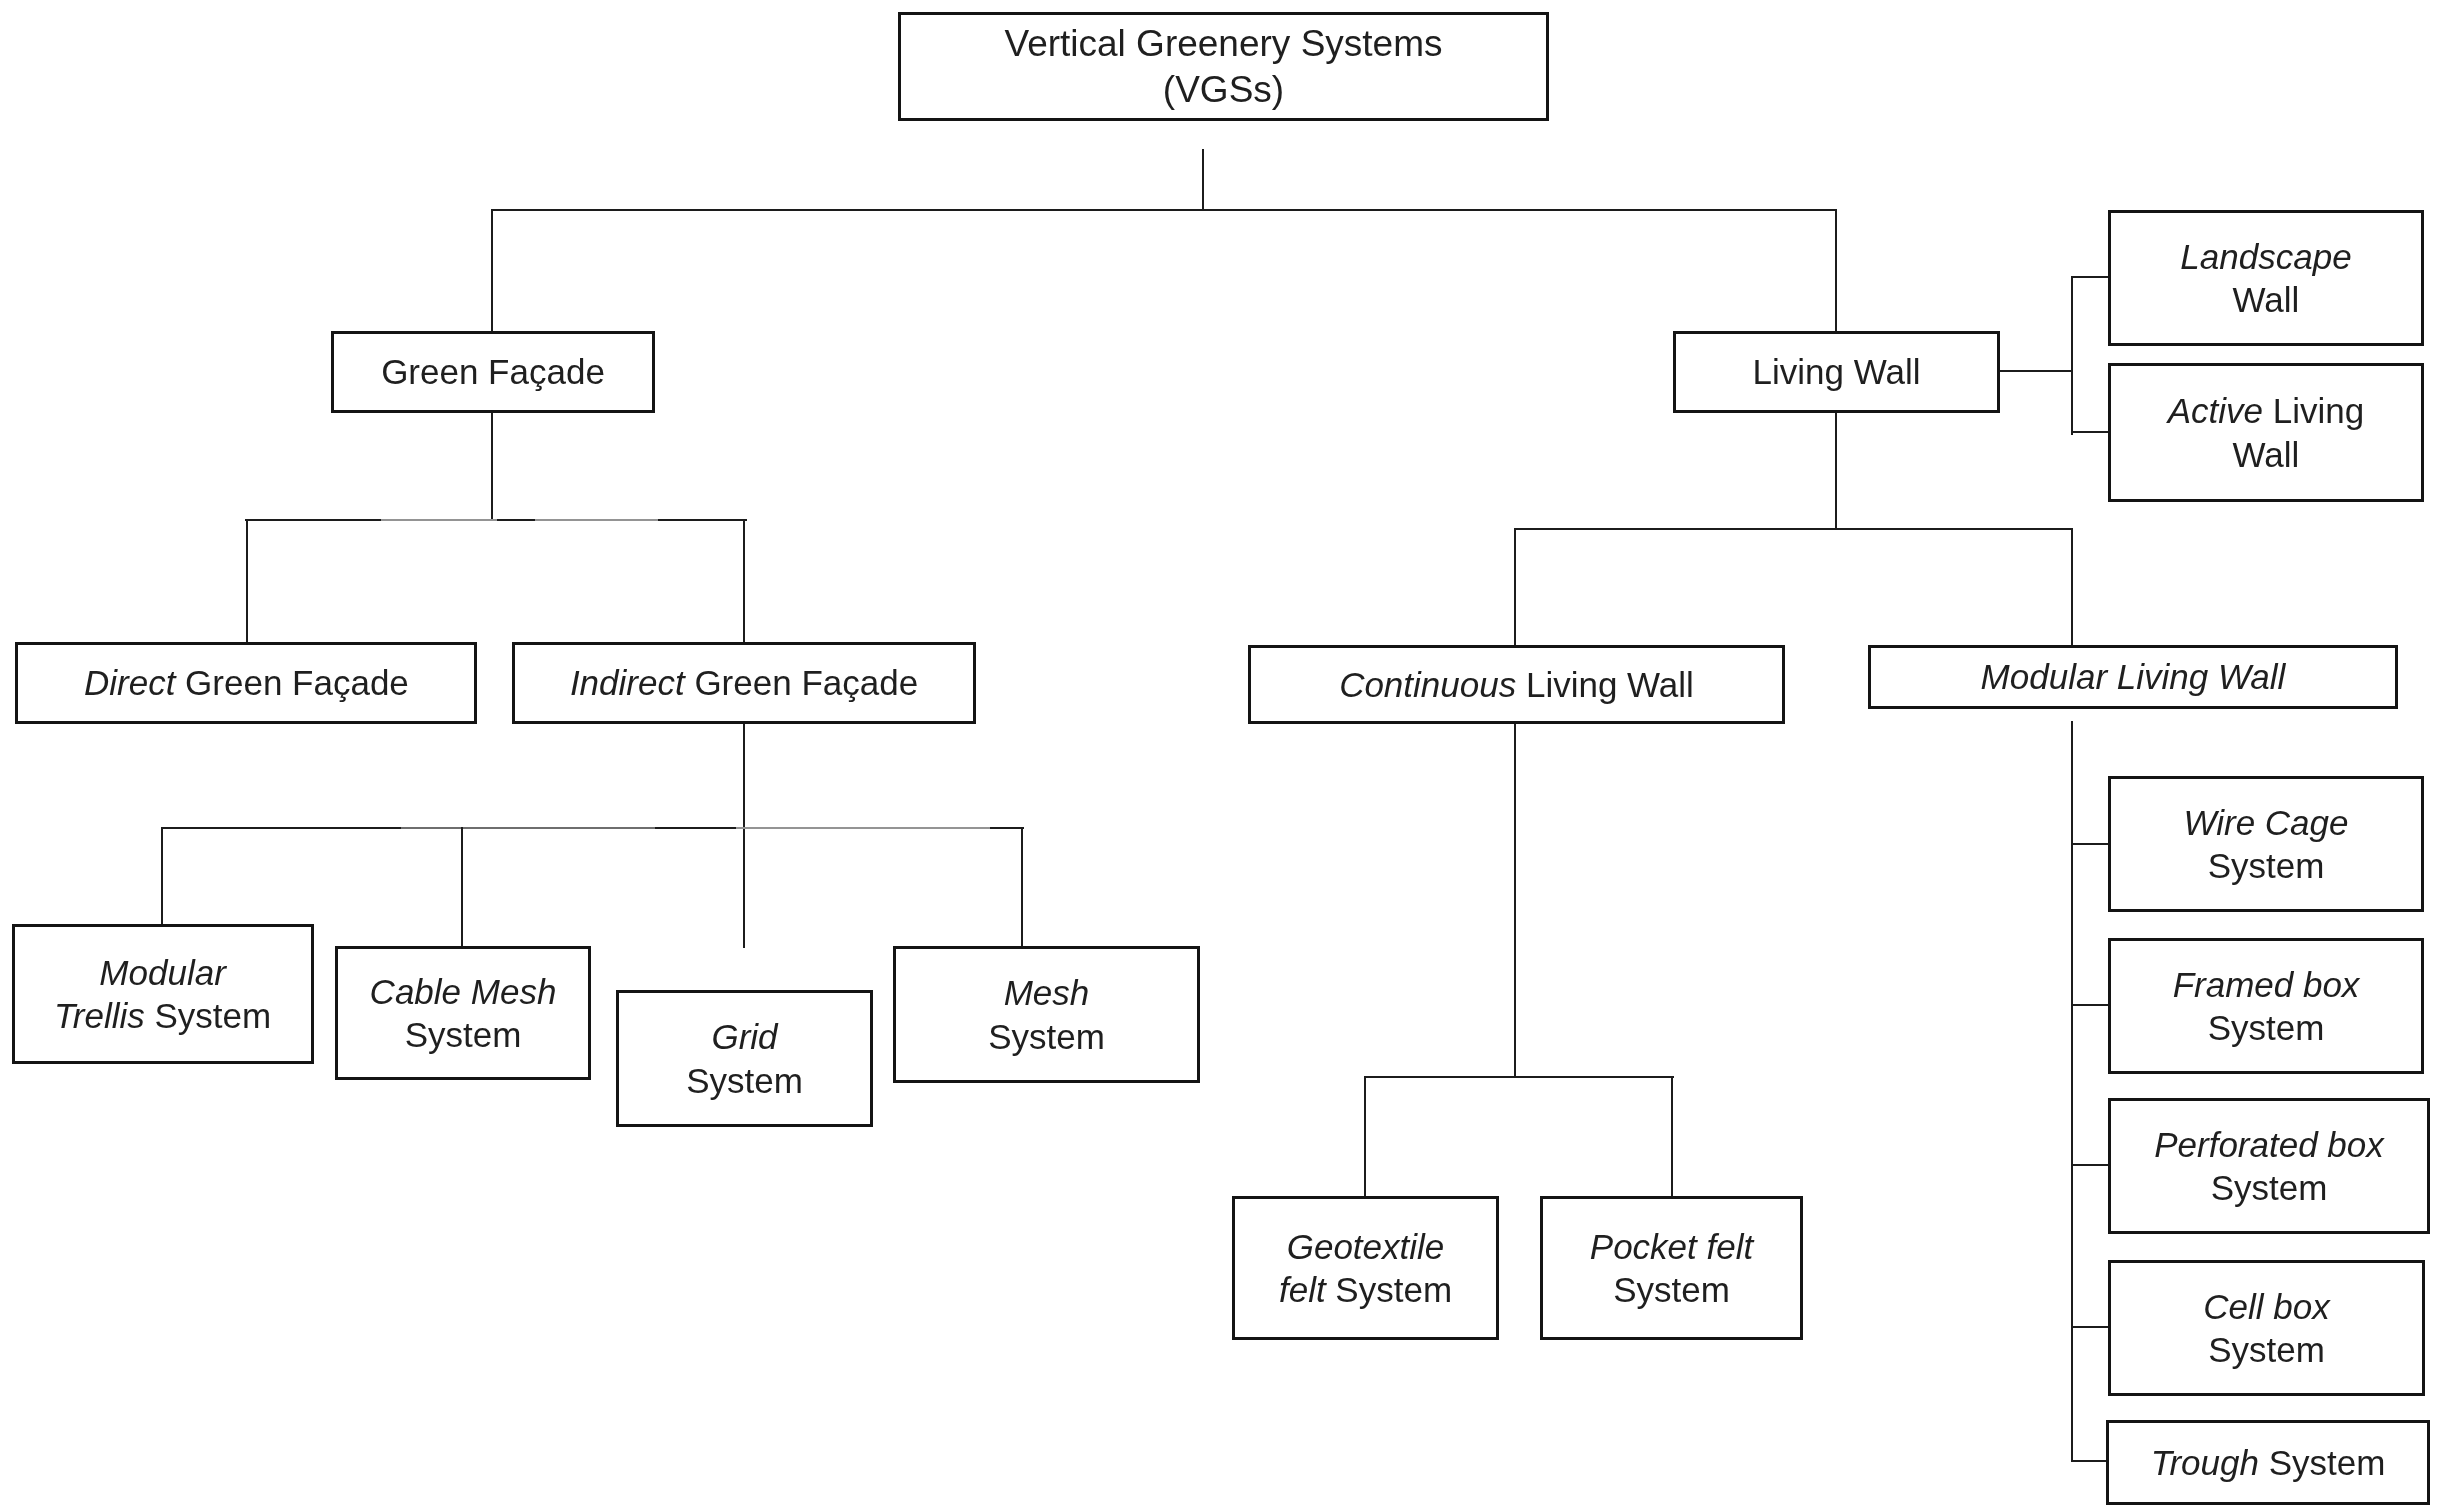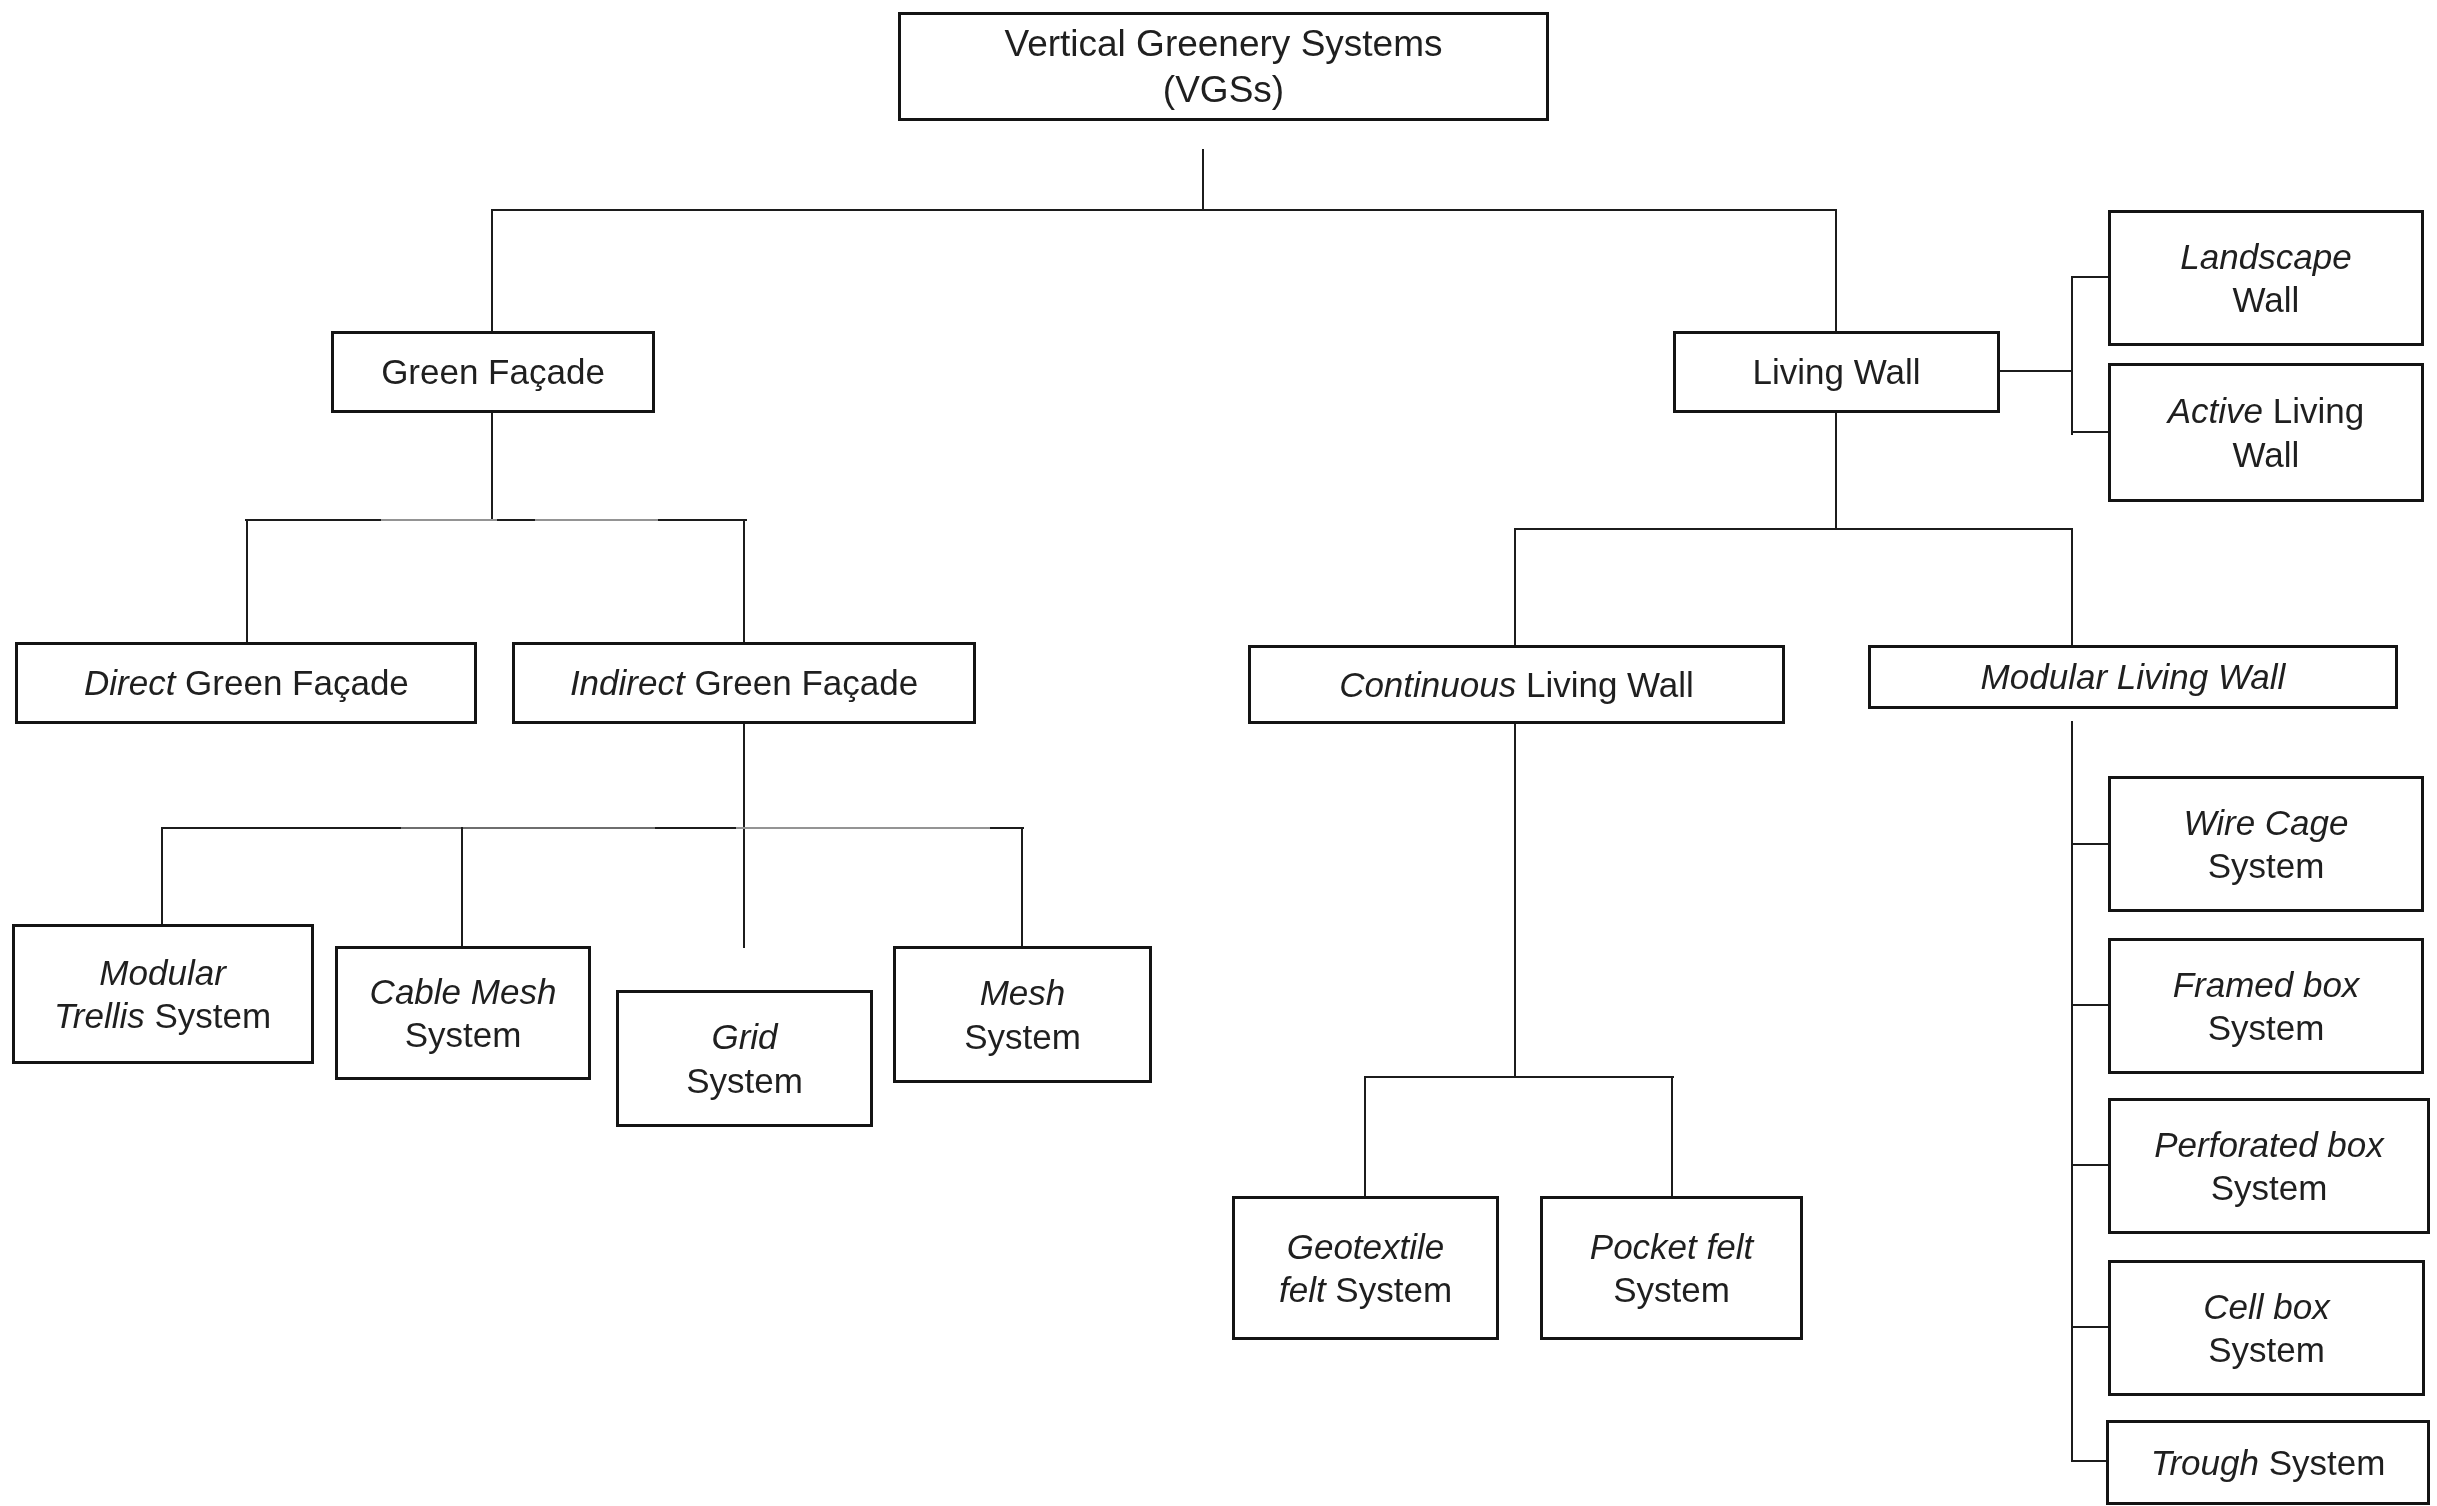--- a/index.html
+++ b/index.html
@@ -109,21 +109,21 @@
   <div class="n" style="left:335px;top:946px;width:256px;height:134px;">
     <div class="ln"><span class="it">Cable Mesh</span></div>
     <div class="ln"><span>System</span></div>
   </div>
 
   <div class="n" style="left:616px;top:990px;width:257px;height:137px;">
     <div class="ln"><span class="it">Grid</span></div>
     <div class="ln"><span>System</span></div>
   </div>
 
-  <div class="n" style="left:893px;top:946px;width:259px;height:137px;">
+  <div class="n" style="left:893px;top:946px;width:307px;height:137px;">
     <div class="ln"><span class="it">Mesh</span></div>
     <div class="ln"><span>System</span></div>
   </div>
 
   <div class="n" style="left:1248px;top:645px;width:537px;height:79px;">
     <div class="ln"><span class="it">Continuous</span><span> Living Wall</span></div>
   </div>
 
   <div class="n" style="left:1868px;top:645px;width:530px;height:64px;">
     <div class="ln"><span class="it">Modular Living Wall</span></div>

